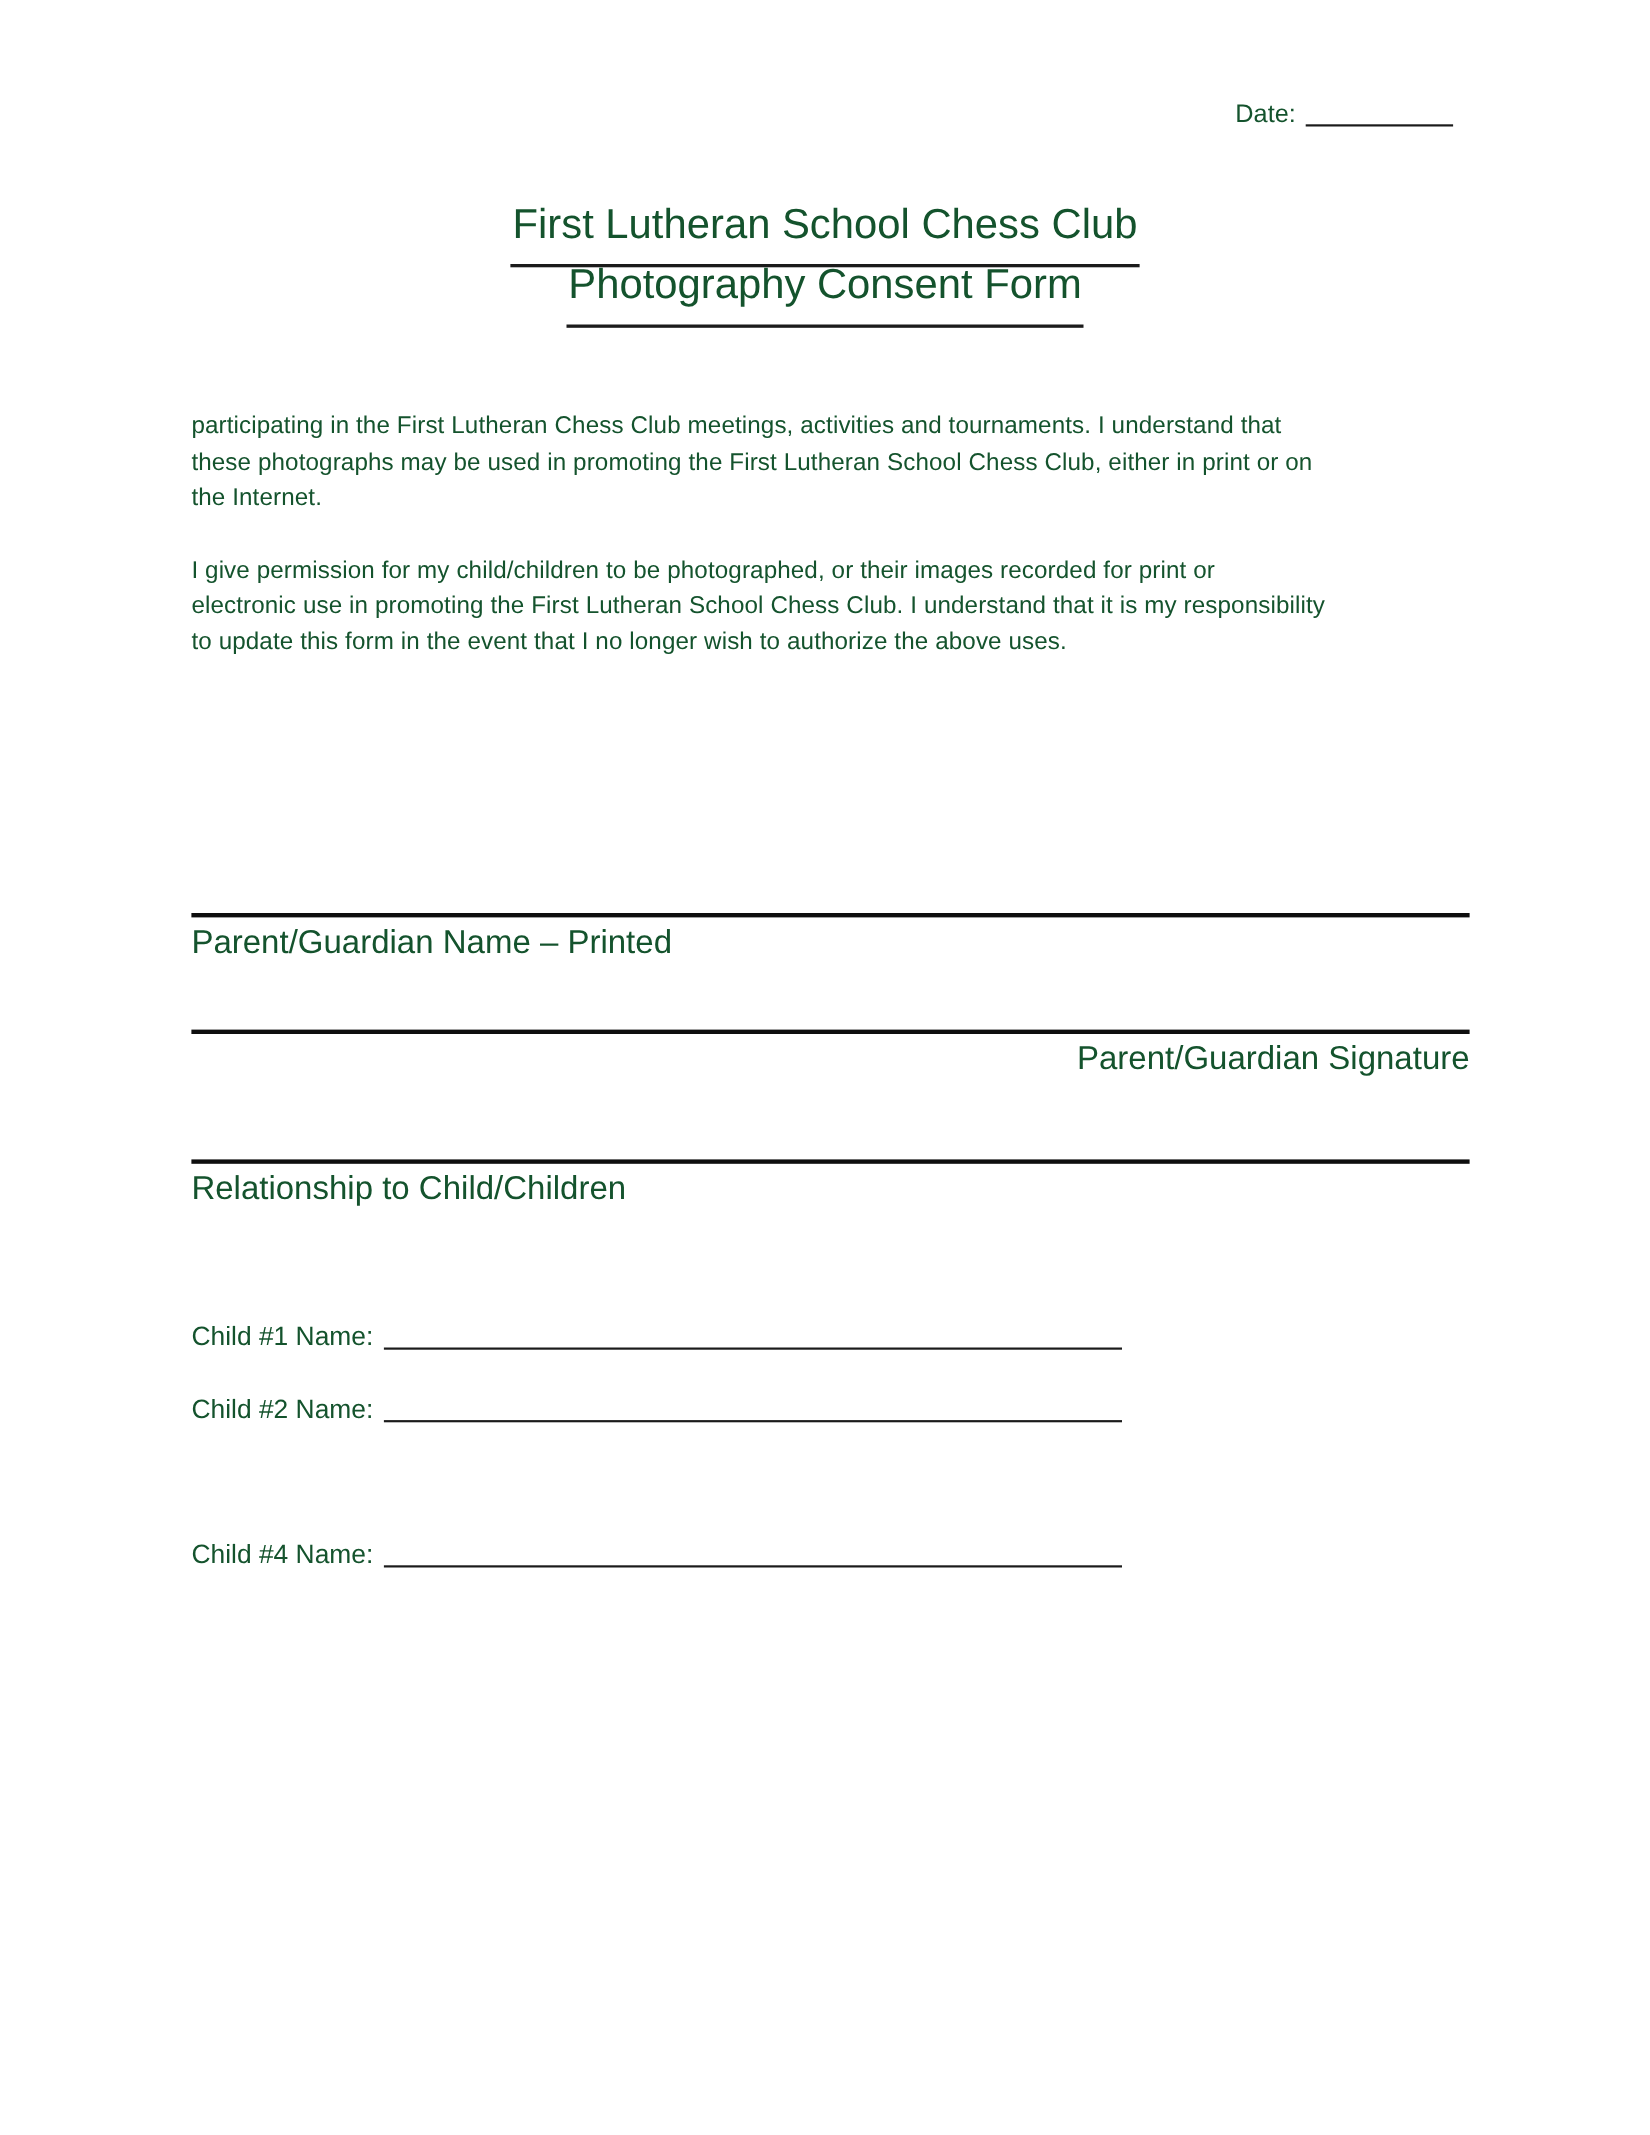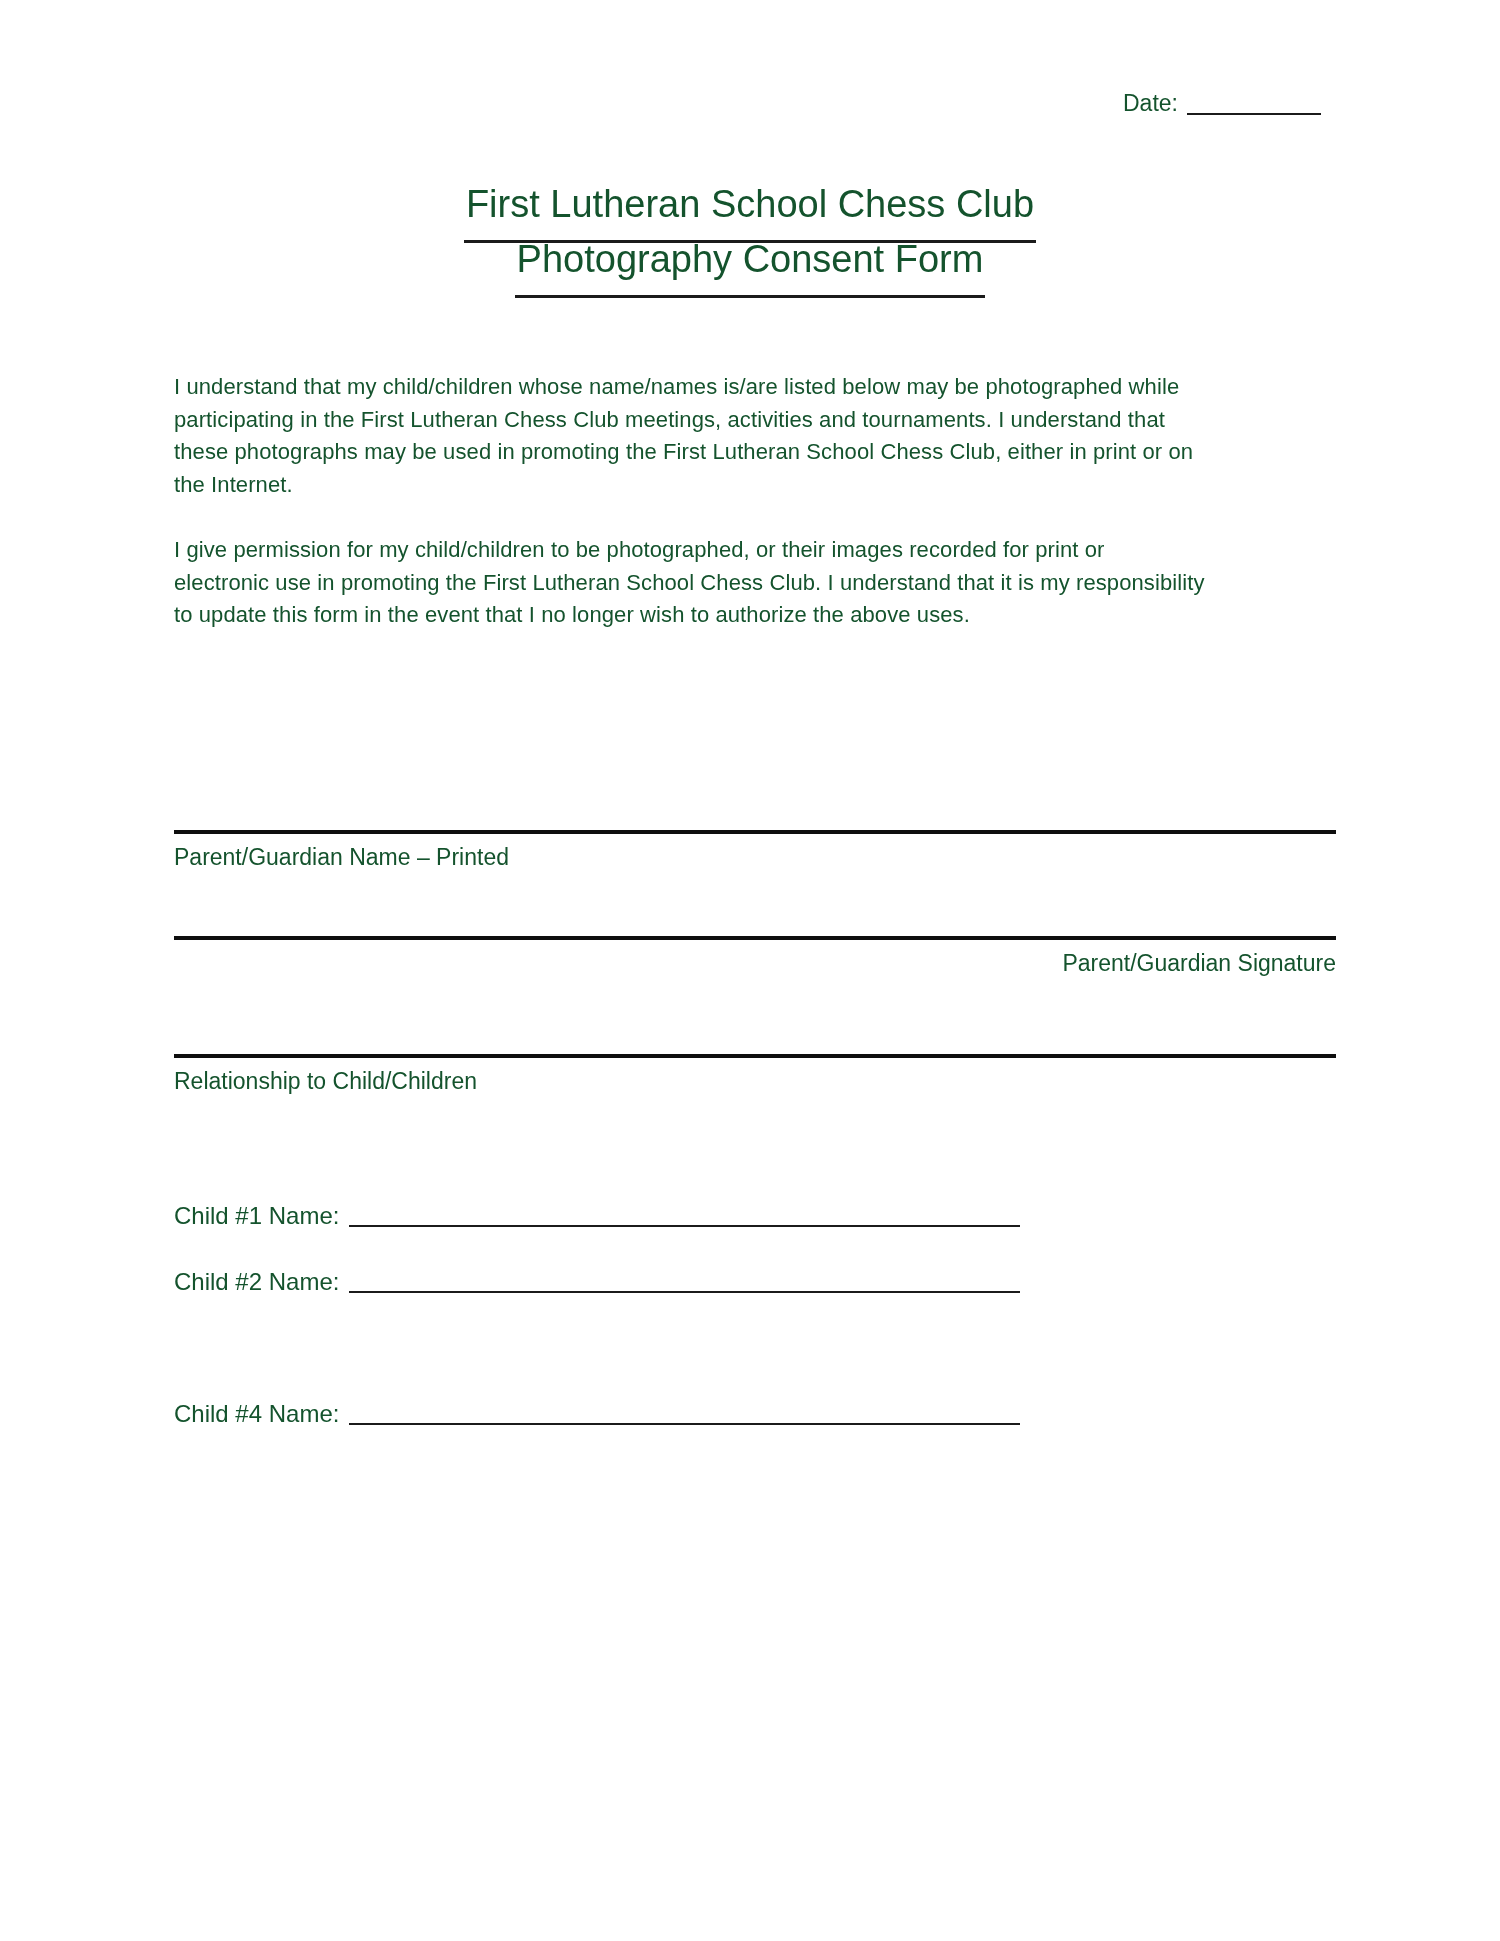--- a/index.html
+++ b/index.html
@@ -79,21 +79,21 @@
     width: 1162px;
   }
   .sig-block.s1 { top: 830px; }
   .sig-block.s2 { top: 936px; text-align: right; }
   .sig-block.s3 { top: 1054px; }
   .sig-rule {
     height: 4px;
     background: #0e0e0e;
   }
   .sig-label {
-    font-size: 23px;
+    font-size: 30px;
     line-height: 28px;
     margin-top: 9px;
     white-space: nowrap;
   }
 
   
   .child-row {
     position: absolute;
     left: 174px;
     width: 846px;
@@ -129,21 +129,20 @@
 
   <div class="title-line t1">
     <span>First Lutheran School Chess Club</span>
   </div>
   <div class="title-line t2">
     <span>Photography Consent Form</span>
   </div>
 
   <div class="body-text">
     <div class="para">
-      <div class="para-line">I understand that my child/children whose name/names is/are listed below may be photographed while</div>
       <div class="para-line">participating in the First Lutheran Chess Club meetings, activities and tournaments. I understand that</div>
       <div class="para-line">these photographs may be used in promoting the First Lutheran School Chess Club, either in print or on</div>
       <div class="para-line">the Internet.</div>
     </div>
     <div class="para">
       <div class="para-line">I give permission for my child/children to be photographed, or their images recorded for print or</div>
       <div class="para-line">electronic use in promoting the First Lutheran School Chess Club. I understand that it is my responsibility</div>
       <div class="para-line">to update this form in the event that I no longer wish to authorize the above uses.</div>
     </div>
   </div>

